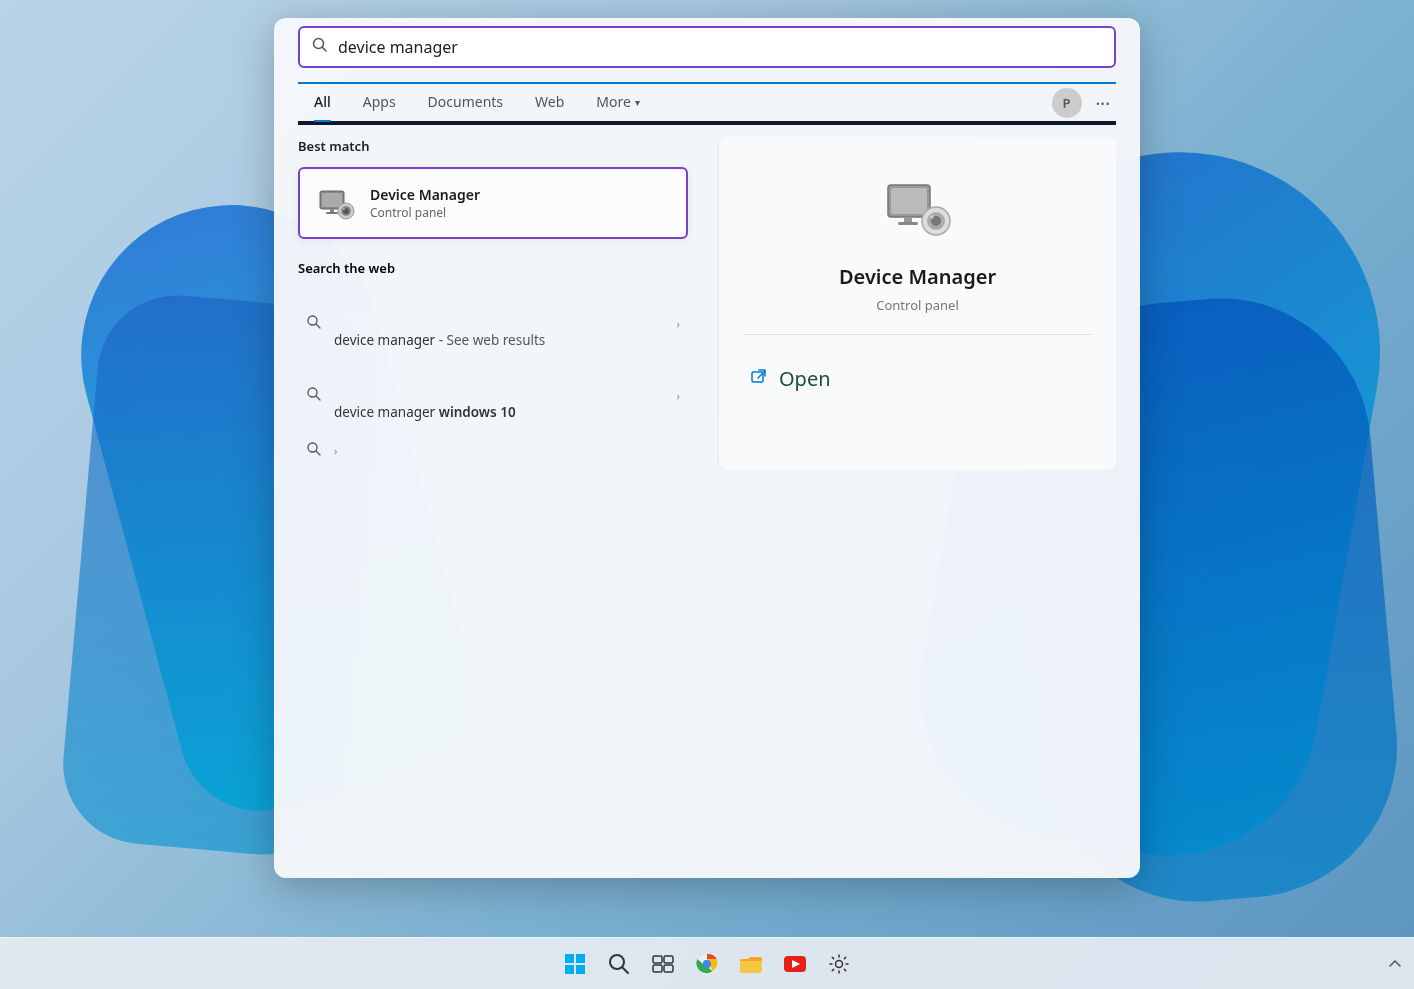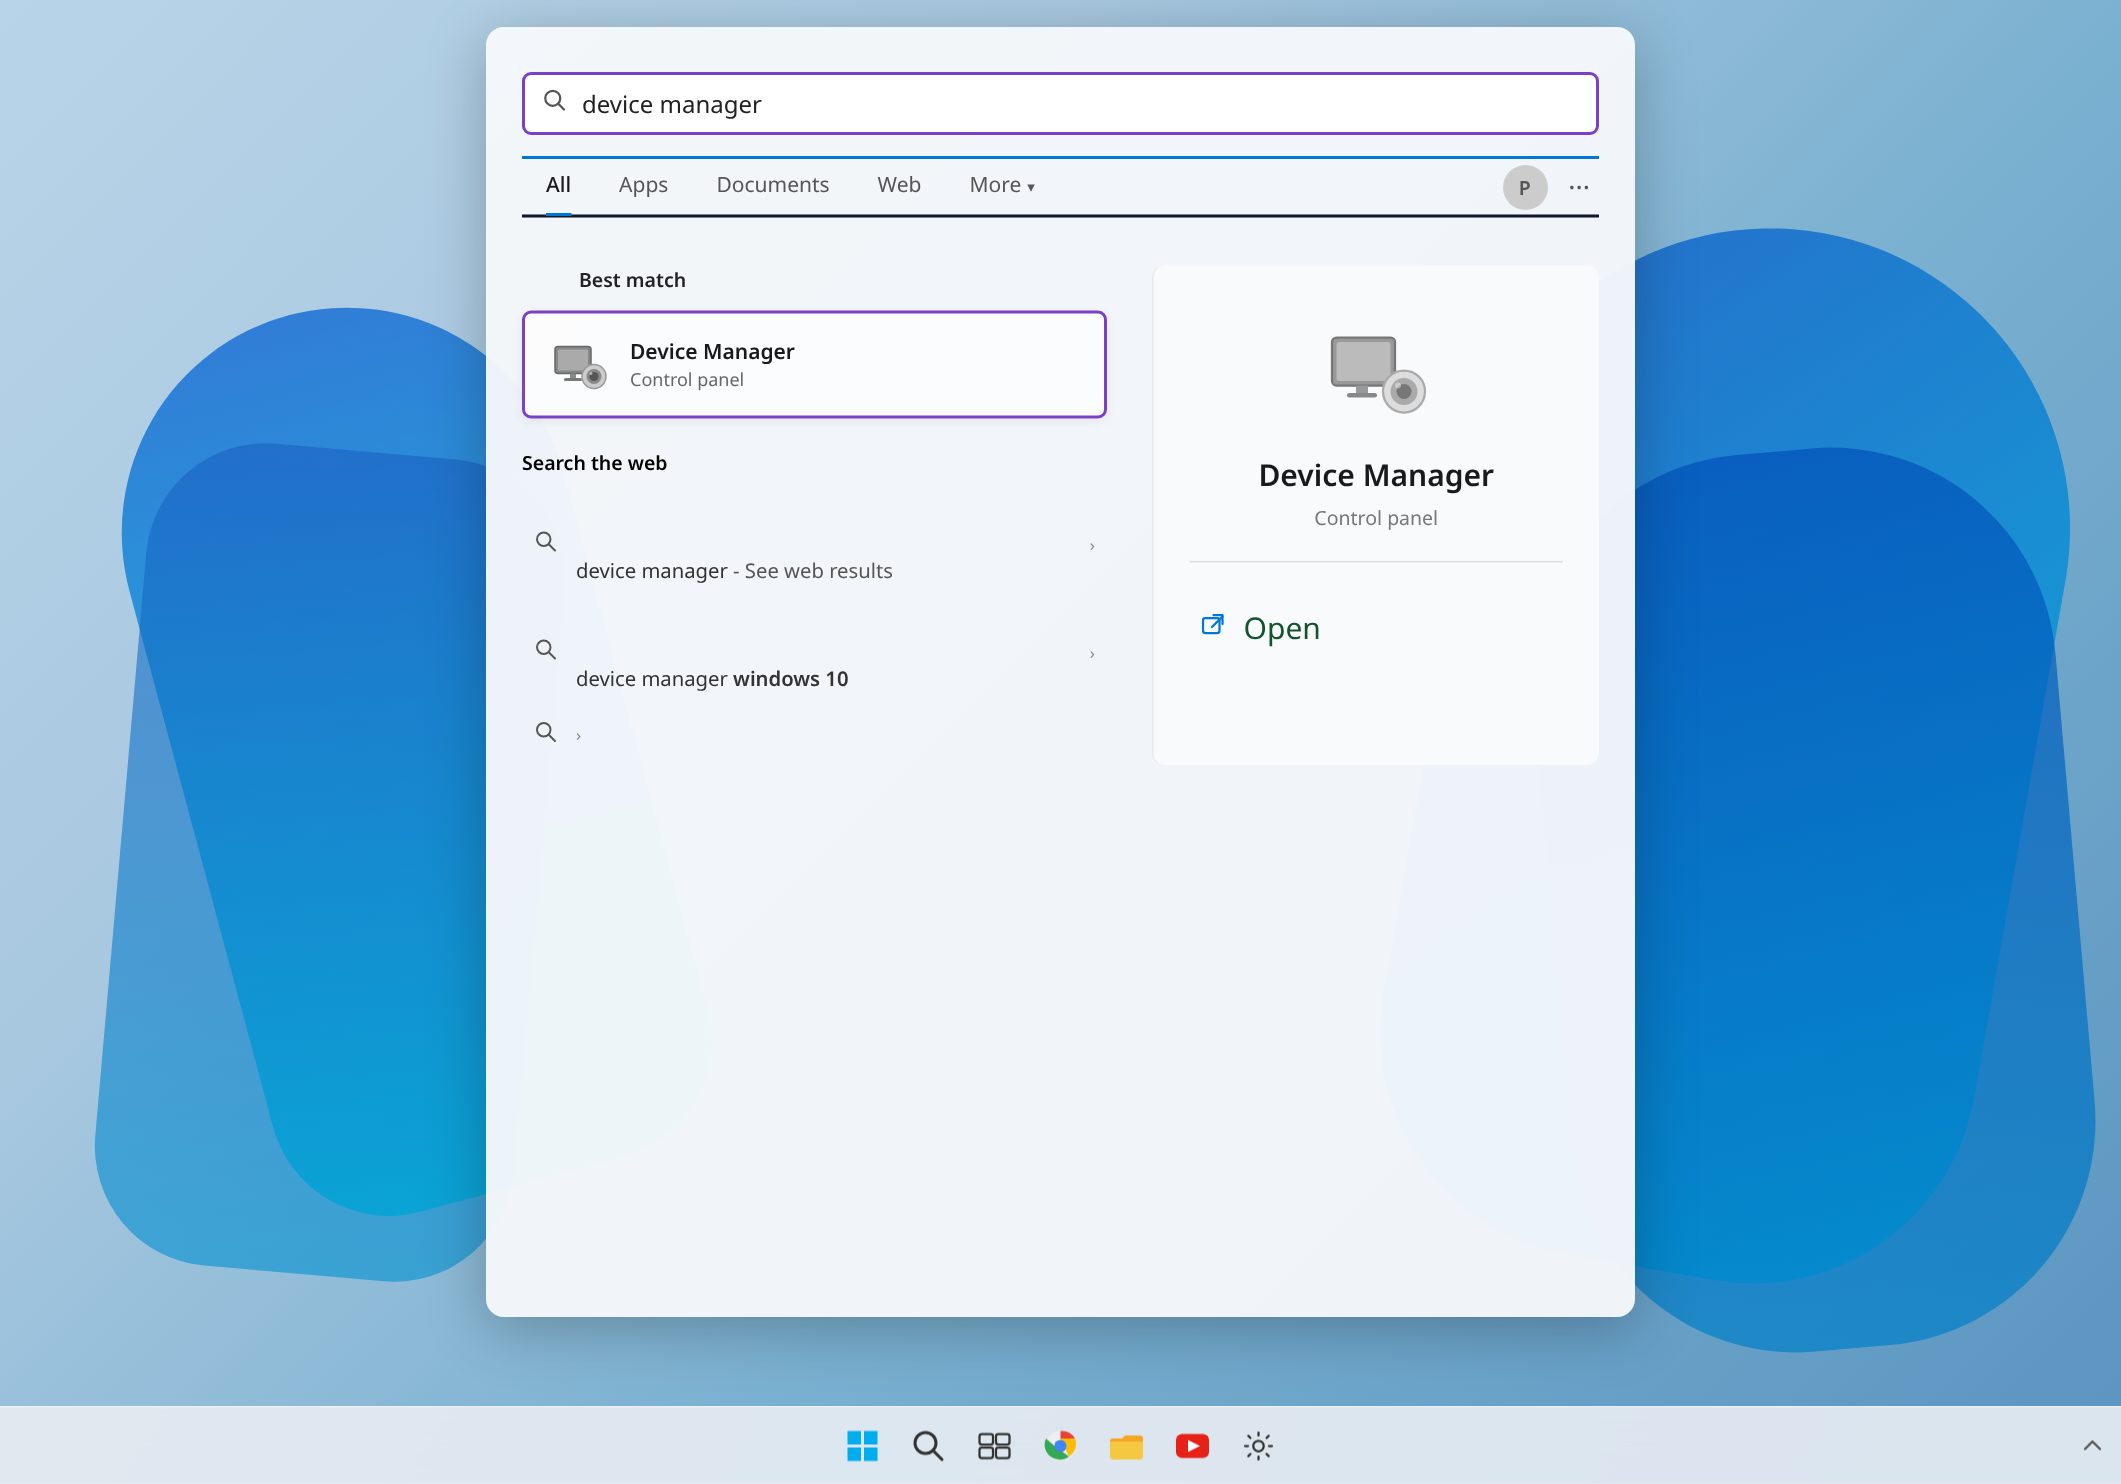--- a/index.html
+++ b/index.html
@@ -75,25 +75,25 @@
       font-size: 22px;
       position: relative;
     }
 
     
     .search-panel {
       position: absolute;
       top: 18px;
       left: 50%;
       transform: translateX(-50%);
-      width: 766px;
+      width: 866px;
       background: rgba(245, 247, 250, 0.97);
       border-radius: 12px;
       box-shadow: 0 8px 40px rgba(0,0,0,0.25);
-      padding: 30px 24px 40px 24px;
+      padding: 8px 24px 40px 24px;
       min-height: 860px;
     }
 
     
     .search-box-wrapper {
       position: relative;
       margin-bottom: 16px;
       border: 2px solid #7c3fc8;
       border-radius: 6px;
       background: white;
@@ -122,22 +122,22 @@
       margin-top: -2px;
       margin-bottom: 0;
       width: 100%;
     }
 
     
     .tabs {
       display: flex;
       align-items: center;
       gap: 0;
-      margin-bottom: 32px;
-      border-bottom: 2px solid #0f172a;
+      margin-bottom: 12px;
+      border-bottom: 4px solid #0f172a;
       position: relative;
     }
     .tab {
       padding: 8px 16px 10px 16px;
       font-size: 14px;
       color: #555;
       cursor: pointer;
       position: relative;
       white-space: nowrap;
     }
@@ -196,21 +196,20 @@
     .left-panel {
       flex: 0 0 410px;
       padding-right: 20px;
     }
 
     .section-title {
       font-size: 13px;
       font-weight: 600;
       color: #222;
       margin-bottom: 12px;
-      margin-left: 38px;
     }
 
     
     .best-match-item {
       display: flex;
       align-items: center;
       gap: 14px;
       padding: 14px 16px;
       background: rgba(255,255,255,0.7);
       border-radius: 6px;

